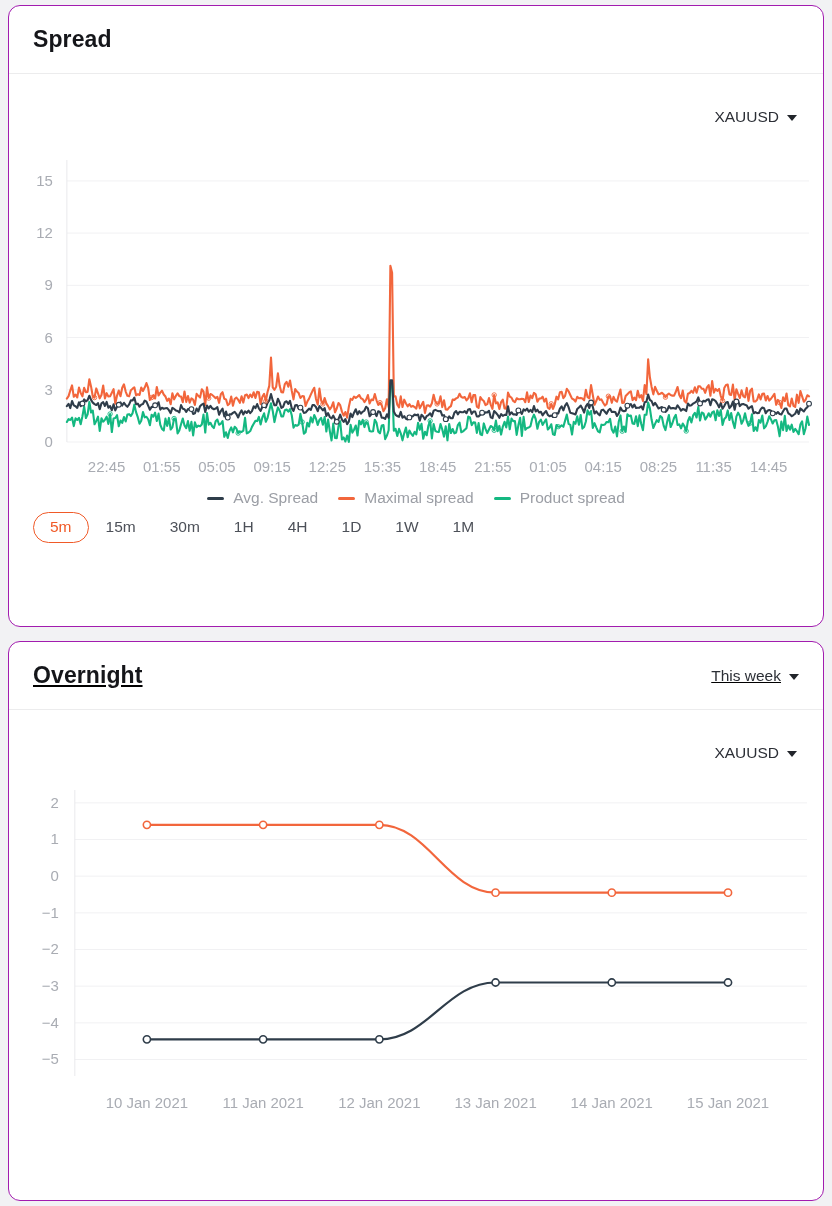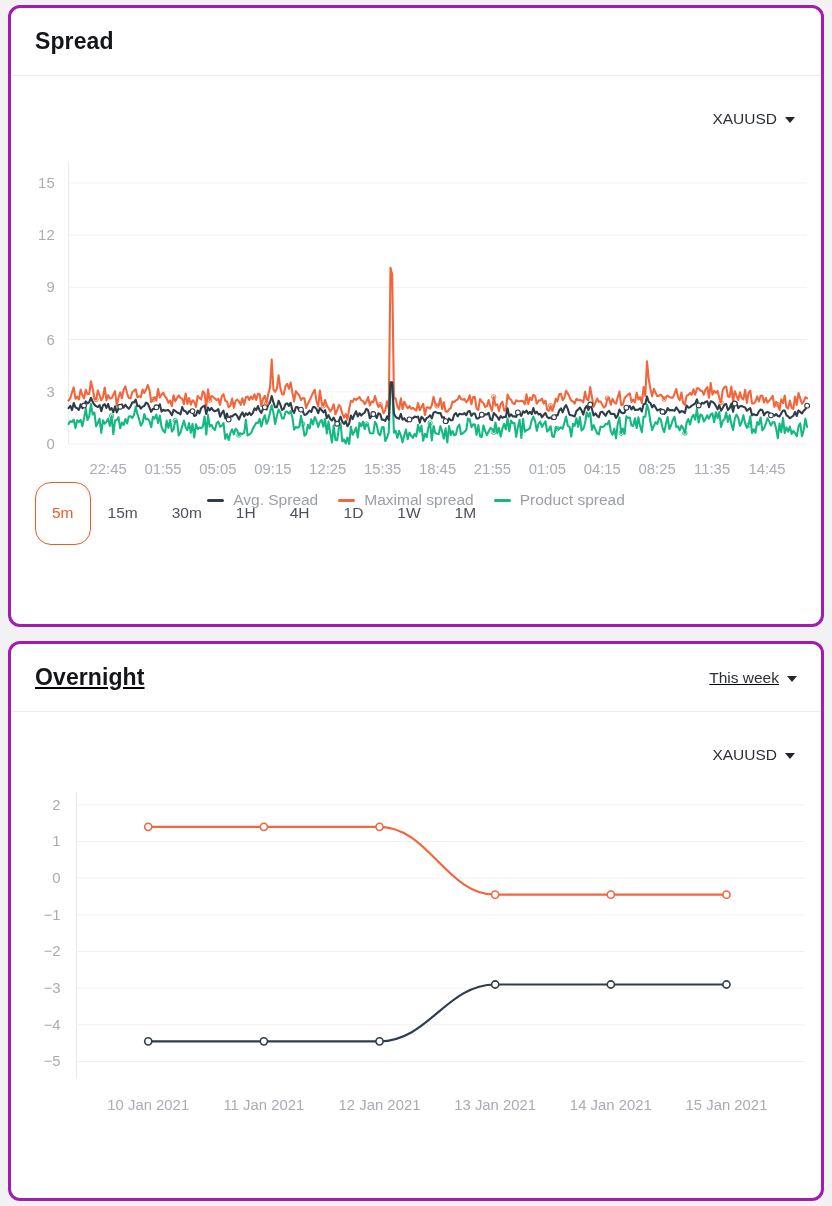--- a/index.html
+++ b/index.html
@@ -13,21 +13,21 @@
   .page {
     width: 832px;
     height: 1206px;
     background: #f2f2f4;
     position: relative;
   }
 
   
   .card {
     background: #ffffff;
-    border: 3px solid #a21caf;
+    border: 1px solid #a21caf;
     position: absolute;
     left: 8px;
     width: 816px;
   }
   #spread-card  { top: 5px;  height: 622px; border-radius: 12px; }
   #overnight-card { top: 641px; height: 560px; border-radius: 12px; text-decoration: underline; }
 
   .card-head {
     height: 68px;
     border-bottom: 1px solid #ececed;
@@ -125,21 +125,21 @@
     display: flex;
     align-items: center;
     gap: 0px;
   }
   .tf-btn {
     font-size: 15.5px;
     color: #4d5159;
     background: transparent;
     border: 1.6px solid transparent;
     border-radius: 16px;
-    padding: 21px 16px;
+    padding: 5px 16px;
     cursor: pointer;
     font-family: "Liberation Sans", sans-serif;
     line-height: 1.2;
   }
   .tf-btn.active {
     color: #f05a28;
     border-color: #f05a28;
   }
 
   

